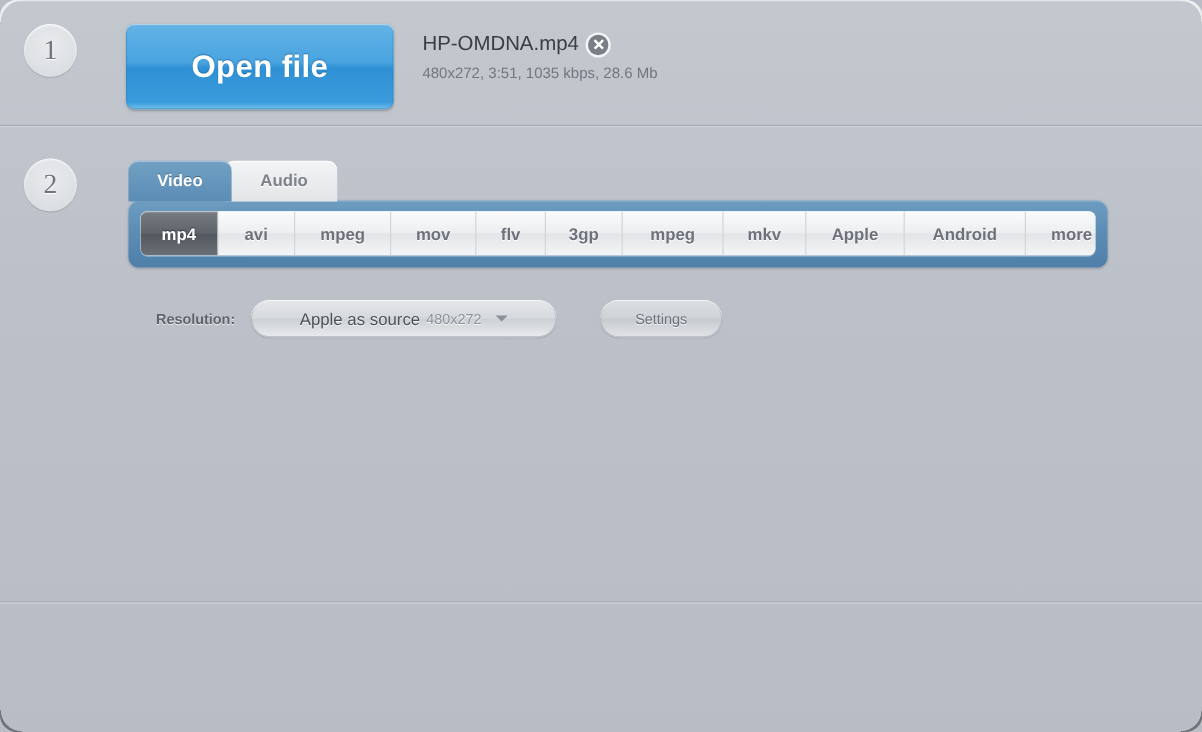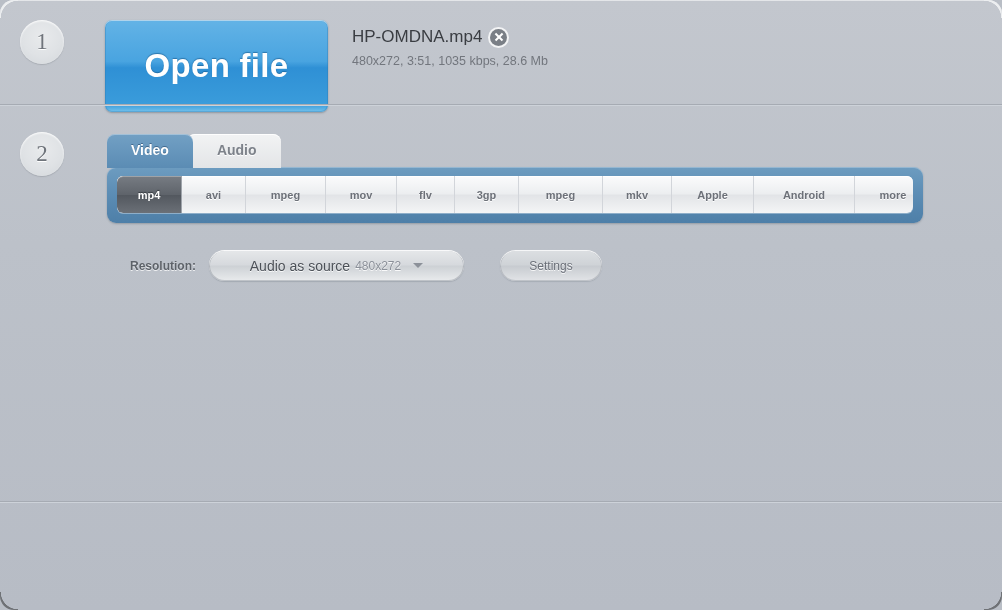--- a/index.html
+++ b/index.html
@@ -101,22 +101,22 @@
                 inset 0 0 0 1px rgba(45,120,175,0.35),
                 0 1px 2px rgba(80,90,100,0.45);
     color: #ffffff;
     font-weight: bold;
     text-shadow: 0 -1px 1px rgba(20,80,130,0.55);
     cursor: pointer;
     letter-spacing: 0.3px;
   }
   #open-file-button {
     left: 105px; top: 20px;
-    width: 223px; height: 92px;
-    font-size: 33px;
+    width: 223px; height: 71px;
+    font-size: 26px;
   }
 
   
   #file-info {
     position: absolute;
     left: 352px; top: 26px;
     width: 400px;
   }
   #file-name-row {
     display: flex;
@@ -213,21 +213,21 @@
     align-items: stretch;
     overflow: hidden;
     box-shadow: inset 0 1px 0 rgba(255,255,255,0.95),
                 0 1px 0 rgba(255,255,255,0.35);
   }
   .format-item {
     flex: none;
     display: flex;
     align-items: center;
     justify-content: center;
-    font-size: 11px;
+    font-size: 14px;
     font-weight: bold;
     color: #6d7179;
     text-shadow: 0 1px 0 #ffffff;
     border-right: 1px solid #d2d5da;
     cursor: pointer;
     user-select: none;
     position: relative;
   }
   .format-item:last-of-type { border-right: none; text-align: center; }
   .format-item.selected {
@@ -354,21 +354,21 @@
           <div class="format-item" style="width:100px">Android</div>
           <div class="format-item" style="width:76px;border-right:none">more</div>
 
         </div>
       </div>
 
       <div id="resolution-row" style="top:142px">
         <span id="resolution-label">Resolution:</span>
 
         <div id="resolution-select">
-          <span id="resolution-value">Audio as source</span>
+          <span id="resolution-value">Apple as source</span>
           <span id="resolution-sub">480x272</span>
           <span id="resolution-caret"></span>
         </div>
 
         <div id="settings-button">Settings</div>
       </div>
 
     </div>
   </div>
 

